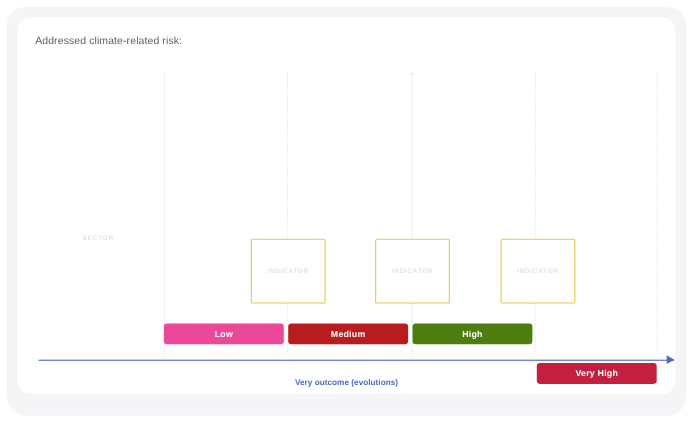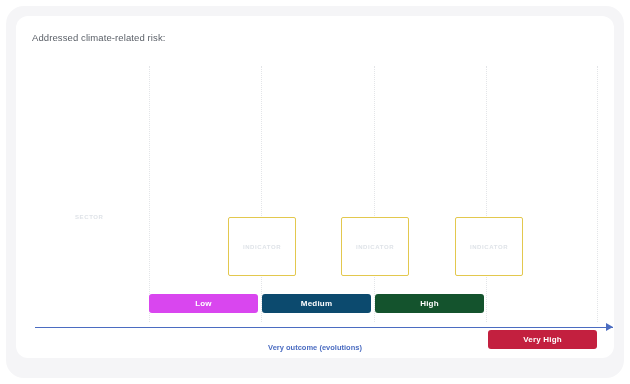--- a/index.html
+++ b/index.html
@@ -175,23 +175,23 @@
             <div class="ind-label">INDICATOR</div>
           </div>
           <div class="indicator-box" style="left: 439px; top: 201px; width: 68px; height: 59px; border-color: rgb(227, 200, 78);">
             <div class="ind-label">INDICATOR</div>
           </div>
         </div>
     </div>
 
     <div class="scale-row">
       <div id="scale-segments">
-          <div class="scale-seg" style="left: 133px; top: 278px; width: 109px; background: #d946ef;">Low</div>
-          <div class="scale-seg" style="left: 246px; top: 278px; width: 109px; background: #0c4a6e;">Medium</div>
-          <div class="scale-seg" style="left: 359px; top: 278px; width: 109px; background: #14532d;">High</div>
+          <div class="scale-seg" style="left: 133px; top: 278px; width: 109px; background: #ec4899;">Low</div>
+          <div class="scale-seg" style="left: 246px; top: 278px; width: 109px; background: #b91c1c;">Medium</div>
+          <div class="scale-seg" style="left: 359px; top: 278px; width: 109px; background: #4d7c0f;">High</div>
           <div class="scale-seg" style="left: 472px; top: 278px; width: 109px; background: rgb(195, 32, 63); margin-top: 36px;">Very High</div>
         </div>
     </div>
 
     <div class="axis-line" style="left:19px; top:311px; width:578px;"></div>
     <div class="axis-head" style="left:590px; top:307px;"></div>
     <div class="axis-caption" style="left:0px; top:327px; width:598px;">Very outcome (evolutions)</div>
 
   </div>
 </div>

